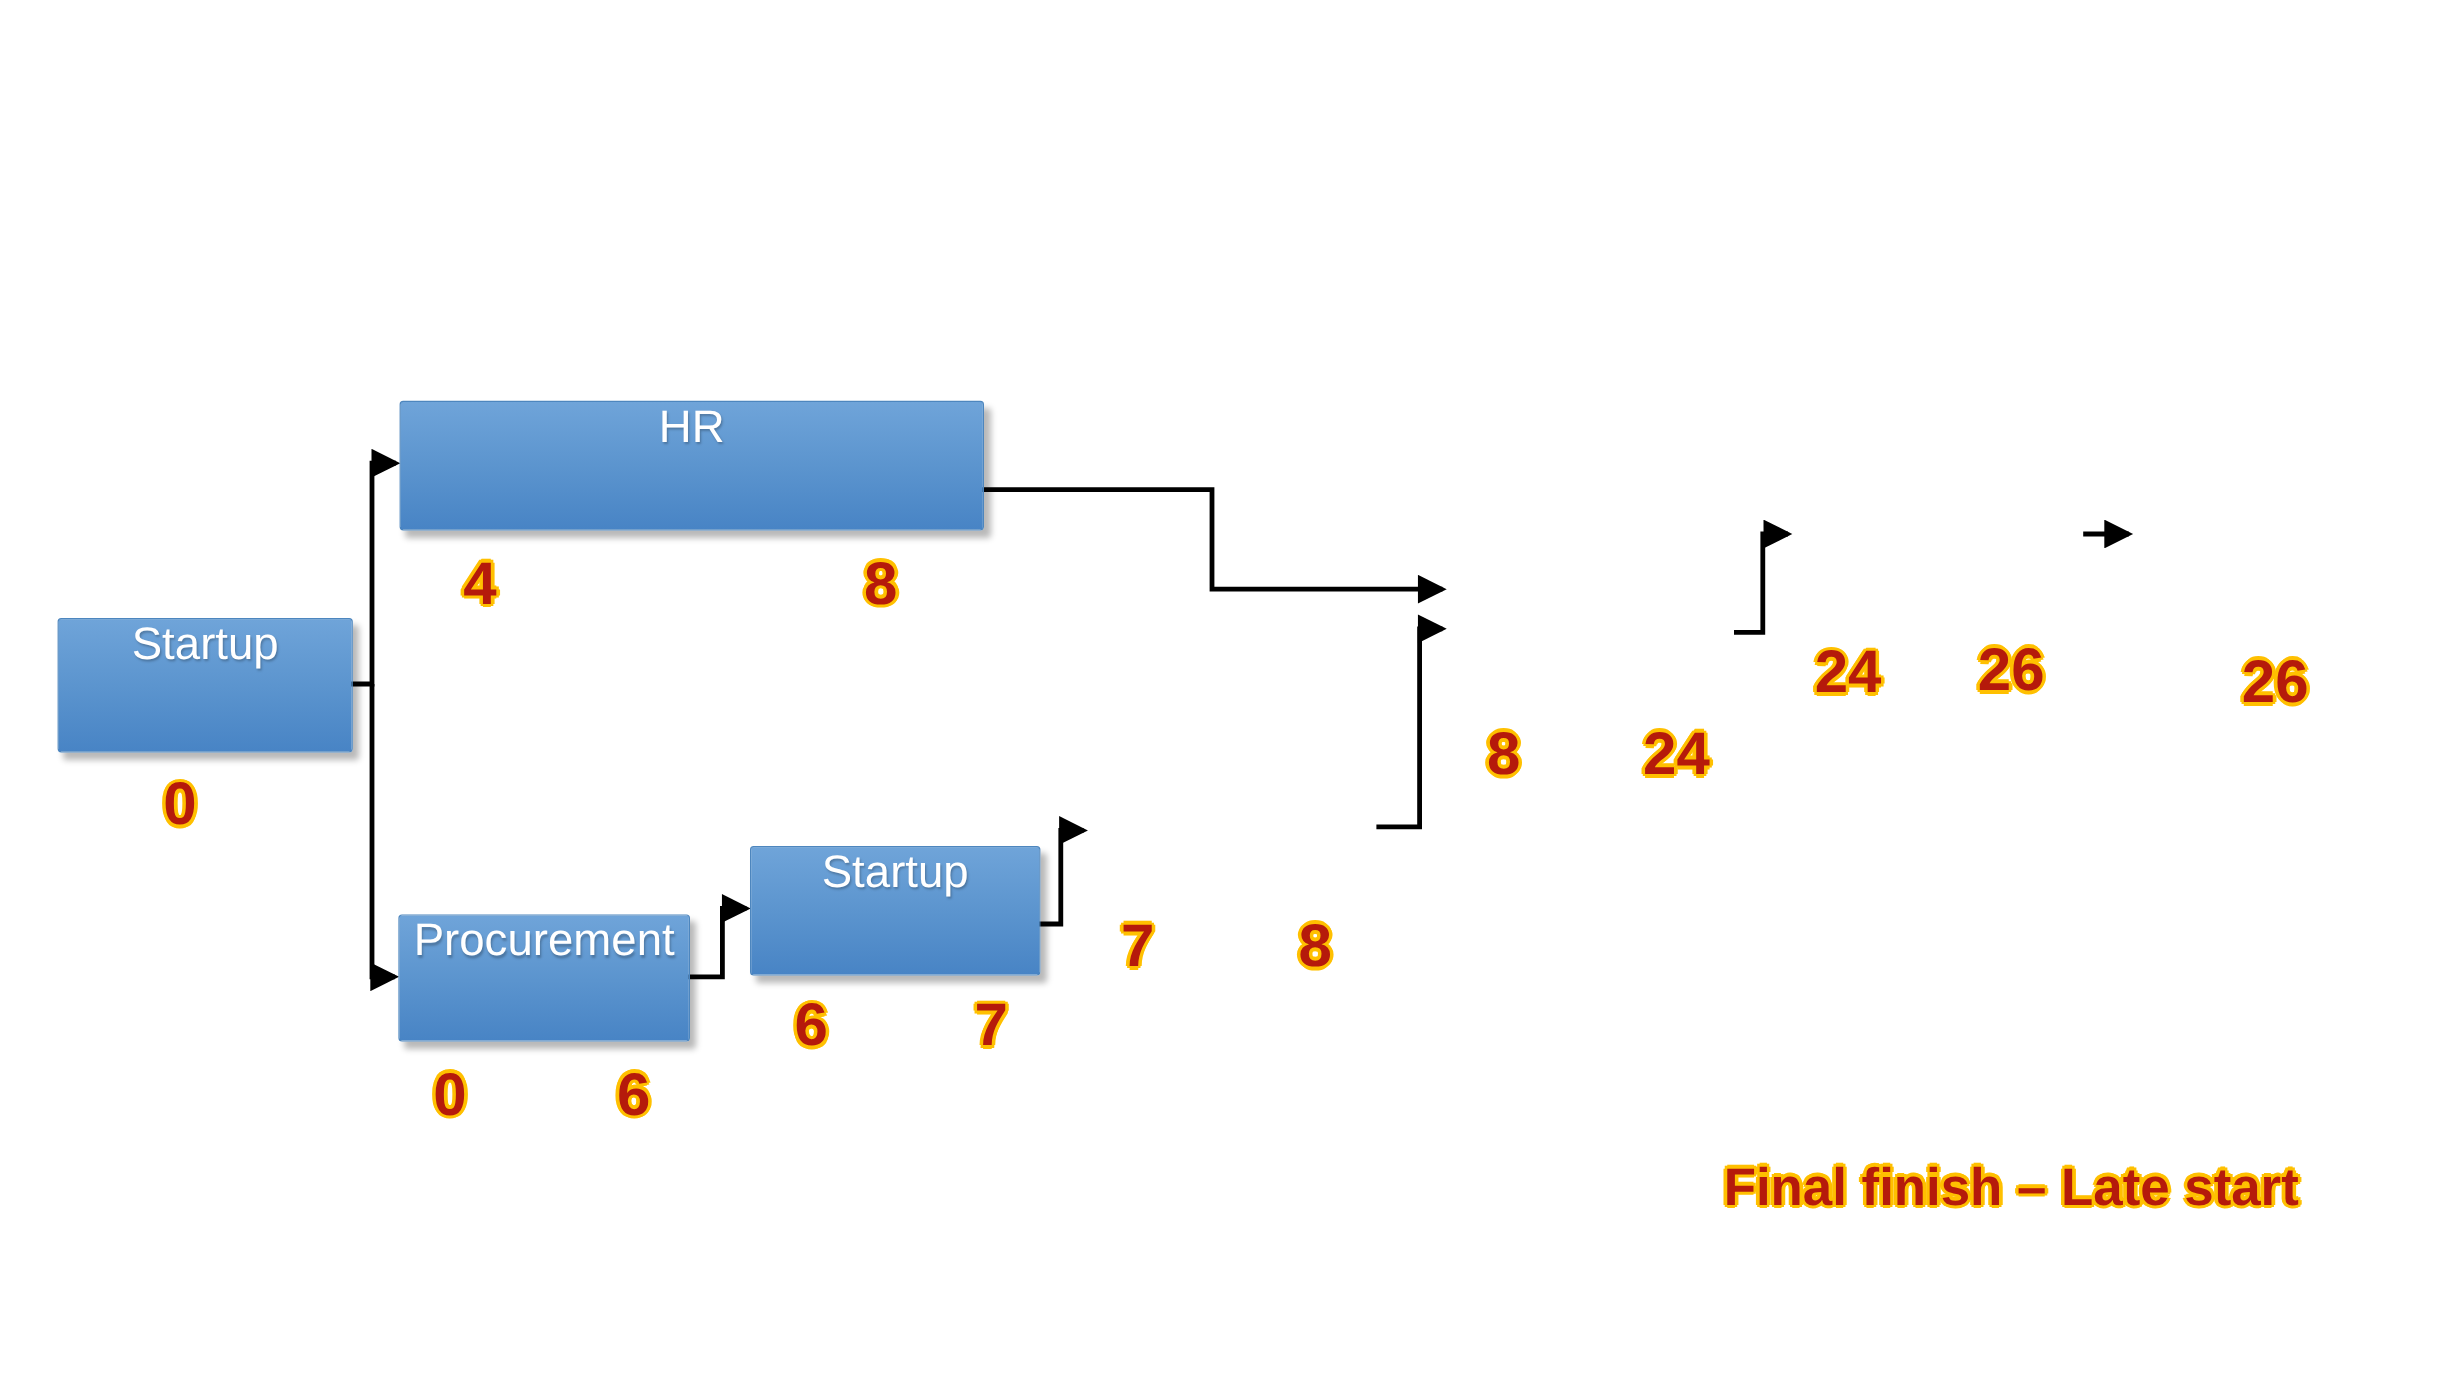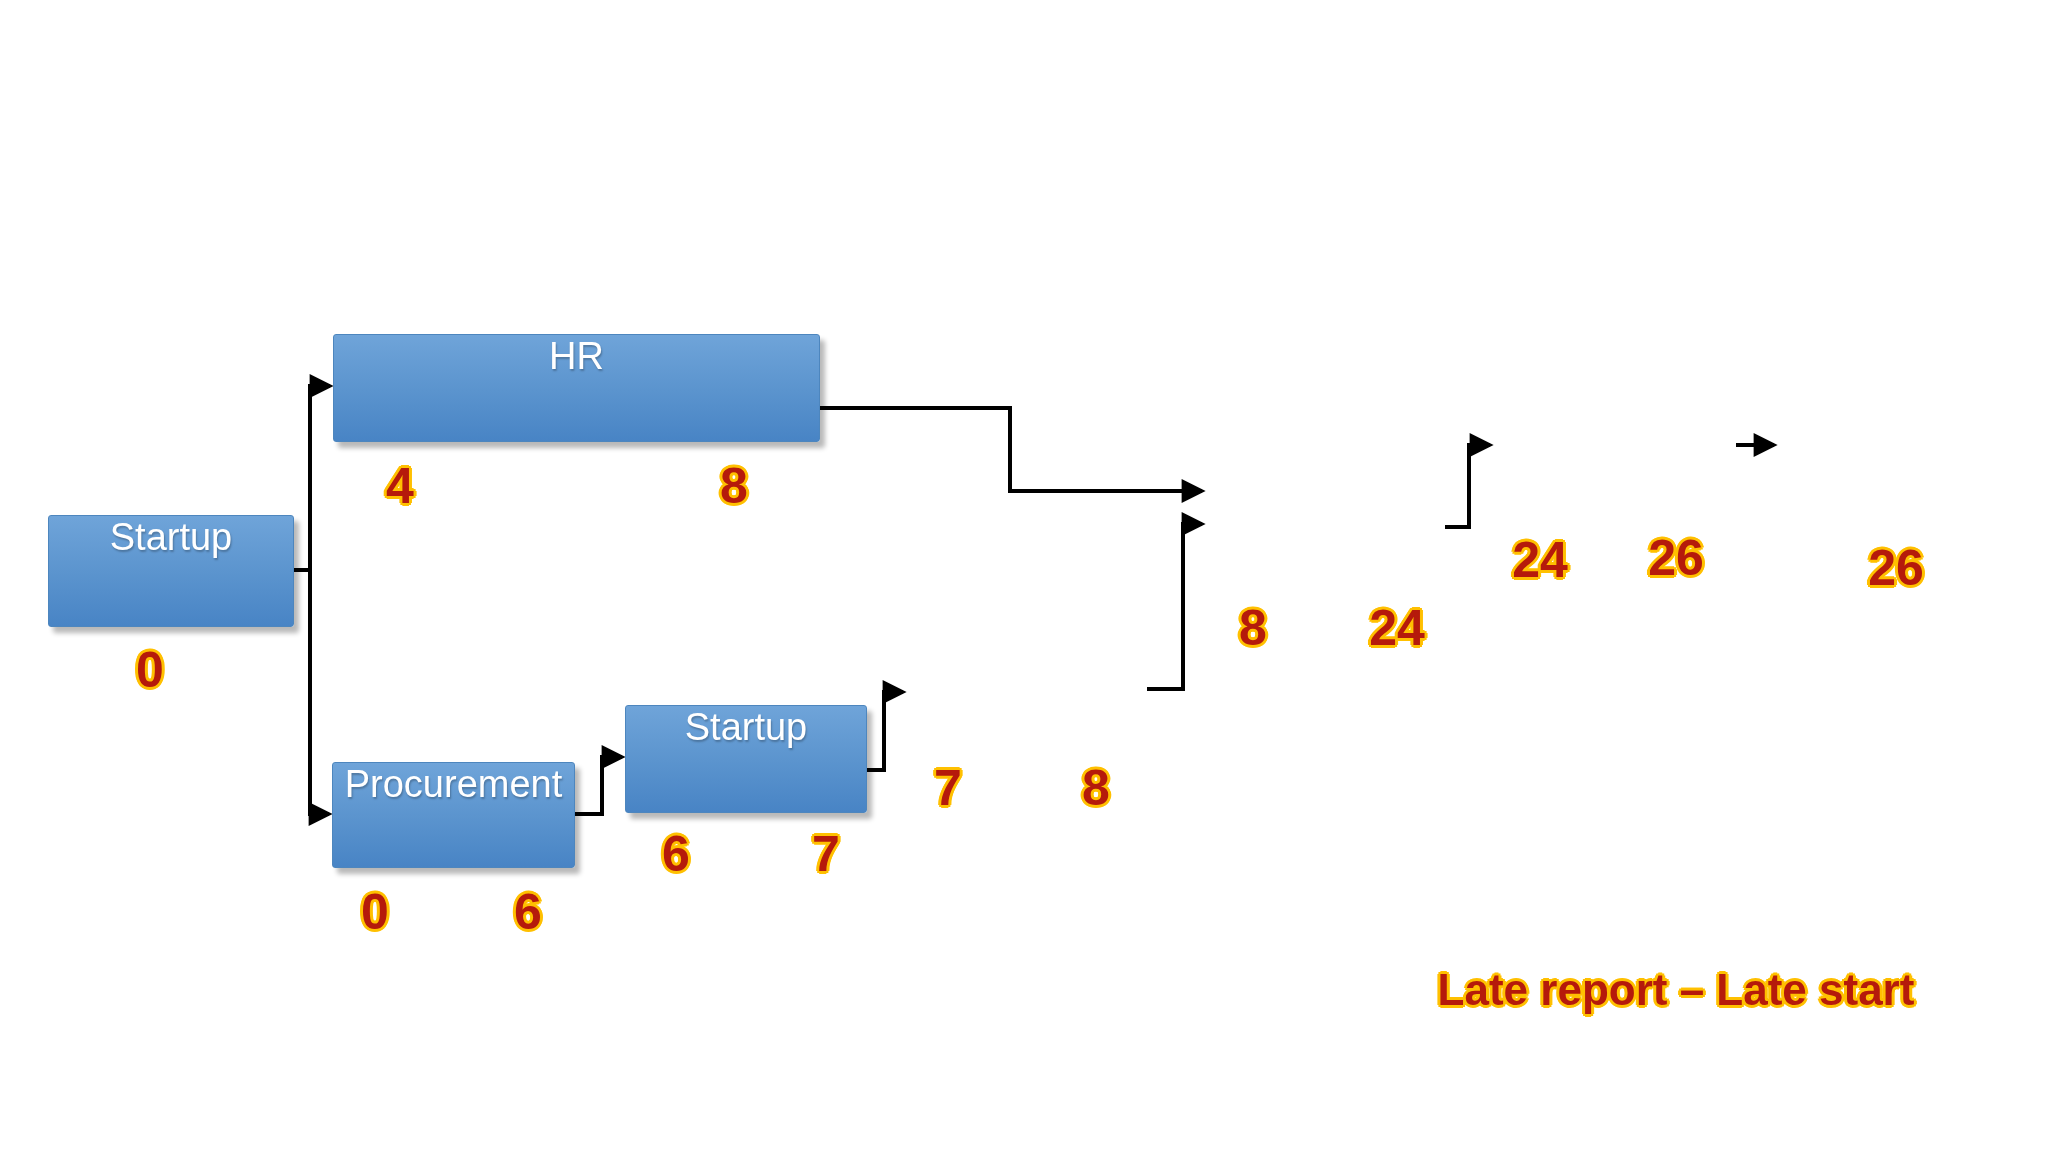--- a/index.html
+++ b/index.html
@@ -94,15 +94,15 @@
   <div class="value" style="left:1096px;top:788px">8</div>
 
   <div class="value" style="left:1253px;top:628px">8</div>
   <div class="value" style="left:1397px;top:628px">24</div>
 
   <div class="value" style="left:1540px;top:560px">24</div>
   <div class="value" style="left:1676px;top:558px">26</div>
 
   <div class="value" style="left:1896px;top:568px">26</div>
 
-  <div class="caption">Late report – Late start</div>
+  <div class="caption">Final finish – Late start</div>
 
 </div>
 
 </body></html>

